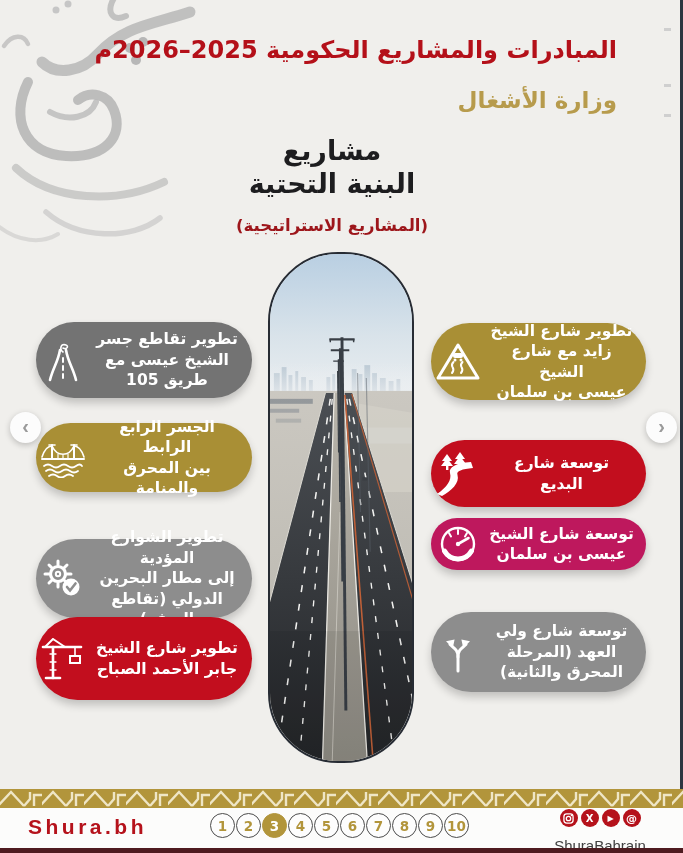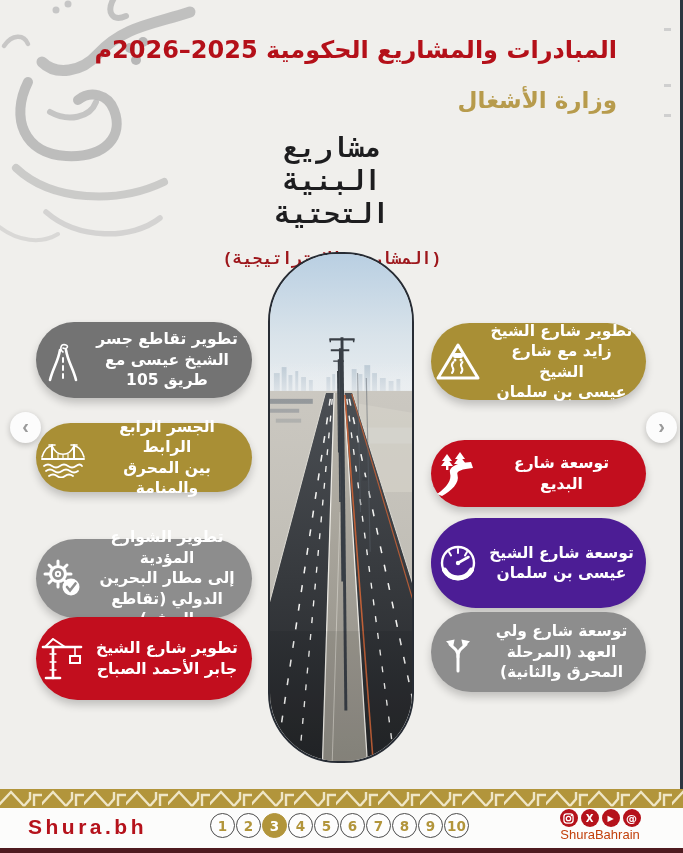--- a/index.html
+++ b/index.html
@@ -7,21 +7,21 @@
           font-family:"DejaVu Sans",sans-serif;}
   
   .callig{position:absolute;left:-6px;top:-10px;}
   
   .edge-line{position:absolute;left:680px;top:0;width:3px;height:789px;background:#2c3540;}
   .edge-tick{position:absolute;width:7px;height:3px;background:#cfcfcf;}
   
   .h-red{position:absolute;top:36px;right:66px;color:#b41019;font-size:24px;font-weight:700;direction:rtl;}
   .h-gold{position:absolute;top:87px;right:66px;color:#b79b4c;font-size:23px;font-weight:700;direction:rtl;}
   
-  .title{position:absolute;top:134px;left:222px;width:220px;text-align:center;direction:rtl;font-family:Liberation Mono, monospace;}
+  .title{position:absolute;top:134px;left:222px;width:220px;text-align:center;direction:rtl;}
   .title .t{font-size:27px;font-weight:700;color:#1d1d1f;line-height:33px;}
   .title .sub{font-size:16.5px;font-weight:700;color:#9d161b;margin-top:16px;}
   
   .photo{position:absolute;left:268px;top:252px;width:146px;height:511px;border-radius:70px;
          overflow:hidden;border:2.5px solid #272c34;box-sizing:border-box;background:#dfe5ea;}
   .photo svg{display:block;width:100%;height:100%;}
   
   .pill{position:absolute;border-radius:999px;display:flex;align-items:center;color:#fff;
         box-shadow:0 5px 9px rgba(0,0,0,.20);}
   .pic{flex:0 0 54px;display:flex;align-items:center;justify-content:center;}
@@ -40,21 +40,21 @@
   .page-dot{width:25px;height:25px;border-radius:50%;border:1.6px solid #4c4c4c;background:#fdfdfd;
             color:#b2953b;font-size:13.5px;font-weight:700;display:inline-flex;align-items:center;
             justify-content:center;box-sizing:border-box;padding:0;cursor:pointer;
             font-family:"DejaVu Sans",sans-serif;}
   .page-dot.active{background:#b2953b;border-color:#b2953b;color:#fff;}
   .social{position:absolute;left:546px;top:809px;width:108px;text-align:center;}
   .icons{display:flex;gap:3px;justify-content:center;}
   .soc{width:18px;height:18px;border-radius:50%;background:#b5121b;color:#fff;border:none;padding:0;
        display:flex;align-items:center;justify-content:center;font-size:10px;font-weight:700;
        cursor:pointer;font-family:"DejaVu Sans",sans-serif;}
-  .handle{color:#c2410c;font-size:13px;margin-top:0;font-family:"Liberation Sans",sans-serif;}
+  .handle{color:#404040;font-size:15px;margin-top:10px;font-family:"Liberation Sans",sans-serif;}
   .bottom-bar{position:absolute;left:0;top:848px;width:683px;height:5px;background:#4e1b20;}
 </style>
 </head>
 <body>
 
 <div class="canvas">
 
   <svg class="callig" width="216" height="276" viewBox="0 0 216 276">
     <g fill="none" stroke="#b7b7b7" stroke-linecap="round">
       <path d="M196,22 C160,34 130,36 104,64 C88,82 62,86 48,72" stroke-width="11" opacity=".85"></path>
@@ -280,21 +280,21 @@
             <path d="M25,4 L31,12 H19 Z"></path>
             <rect x="24" y="12" width="2.4" height="4"></rect>
         <path d="M2,42 C12,35 17,28 15,21 C13.5,15 21,11 36,10 L38,16 C27,17 21,19 22.5,23 C25,31 16,39 7,44 Z"></path>
       </g>
         </svg>
       </span>
     <span class="ptx">توسعة شارع
 البديع</span>
   </div>
 
-  <div class="pill" style="left: 431px; top: 518px; width: 215px; height: 90px; background: #4c1d95;">
+  <div class="pill" style="left: 431px; top: 518px; width: 215px; height: 52px; background: #be185d;">
     <span class="pic">
       <svg width="44" height="44" viewBox="0 0 44 44">
           <g stroke="#fff" fill="none" stroke-linecap="round">
         <circle cx="22" cy="22" r="16" stroke-width="2.4"></circle>
         <path d="M8.5,29 A15.5,15.5 0 0,0 35.5,29" stroke-width="5"></path>
         <path d="M22,8 v4 M13,11 l2,3.4 M31,11 l-2,3.4" stroke-width="2"></path>
         <line x1="22" y1="22" x2="32.5" y2="16" stroke-width="2.6"></line>
       </g>
           <circle cx="22" cy="22" r="2.2" fill="#fff"></circle>
         </svg>

